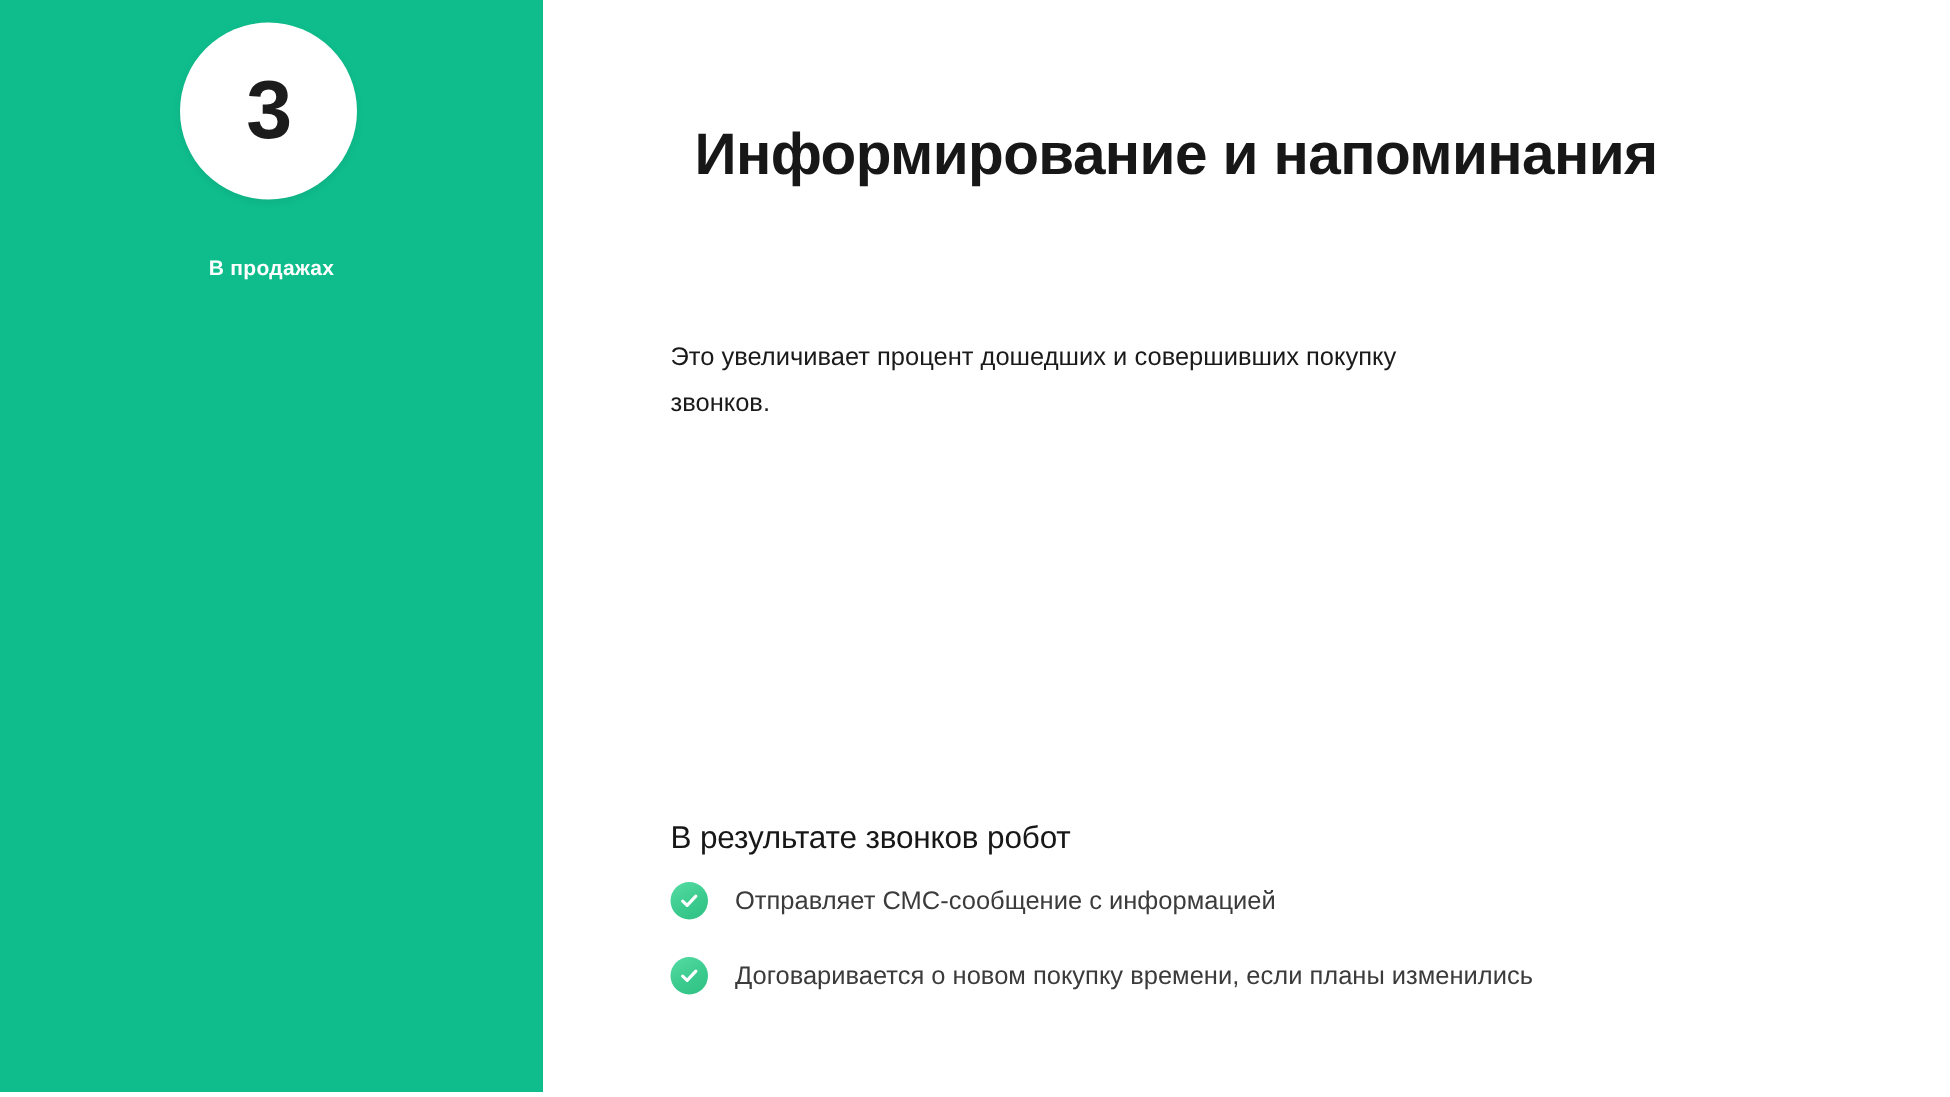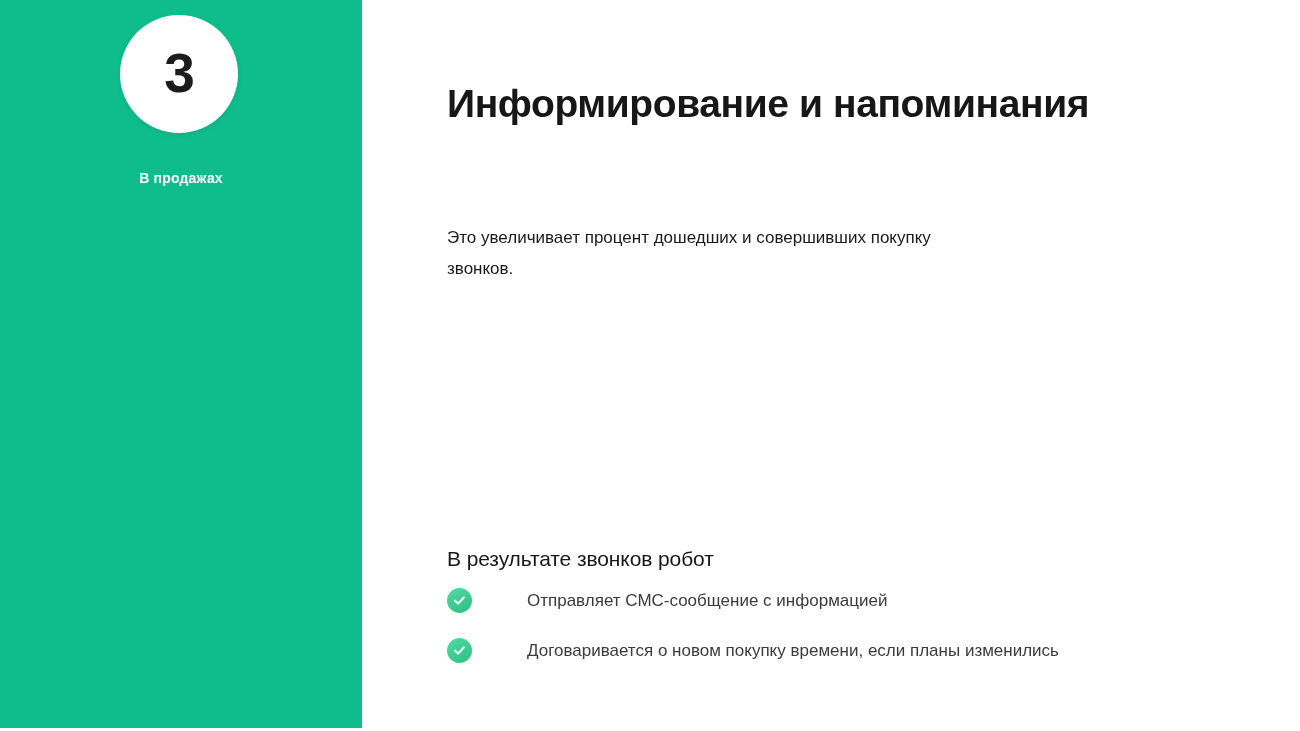--- a/index.html
+++ b/index.html
@@ -72,21 +72,21 @@
   .content {
     position: absolute;
     left: 447px;
     top: 0;
     width: 800px;
     height: 731px;
   }
 
   .page-title {
     position: absolute;
-    left: 0;
+    left: 16px;
     top: 57px;
     font-size: 39px;
     font-weight: 700;
     color: #171717;
     letter-spacing: -0.4px;
     line-height: 1.1;
     white-space: nowrap;
   }
 
   .intro-block {
@@ -162,21 +162,20 @@
     left: 0;
     top: 588px;
     width: 740px;
   }
 
   .check-item {
     display: flex;
     align-items: center;
     height: 25px;
     margin-bottom: 25px;
-    gap: 37px;
   }
 
   .check-icon {
     flex: 0 0 auto;
     width: 25px;
     height: 25px;
     border-radius: 50%;
     background: linear-gradient(150deg, #55dca4 0%, #3ccb8f 55%, #2ec084 100%);
     display: flex;
     align-items: center;

